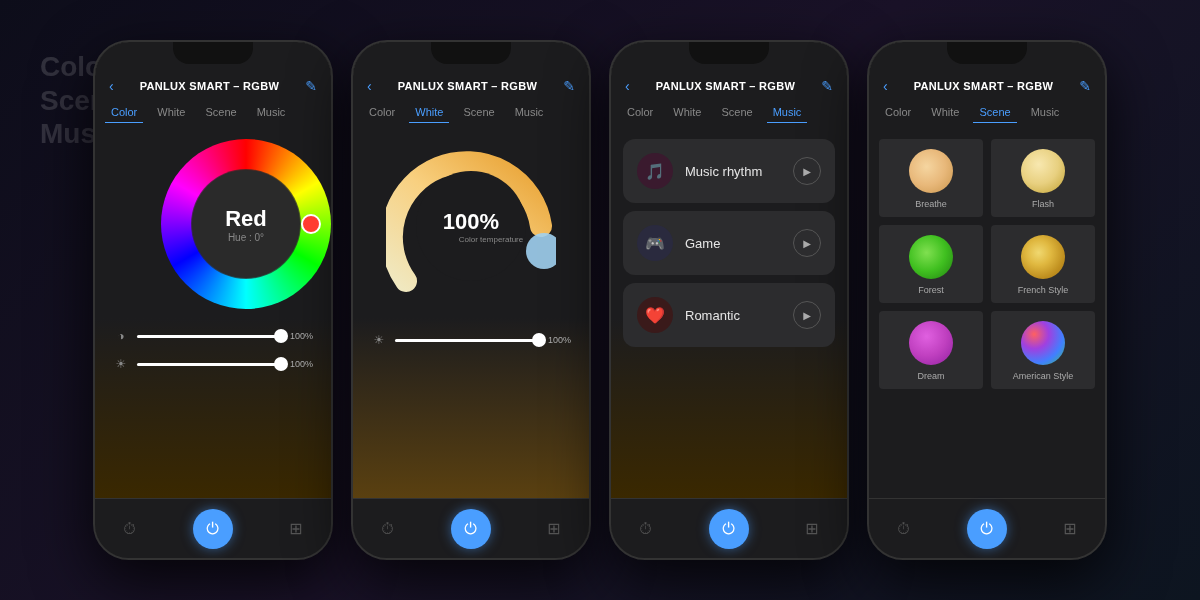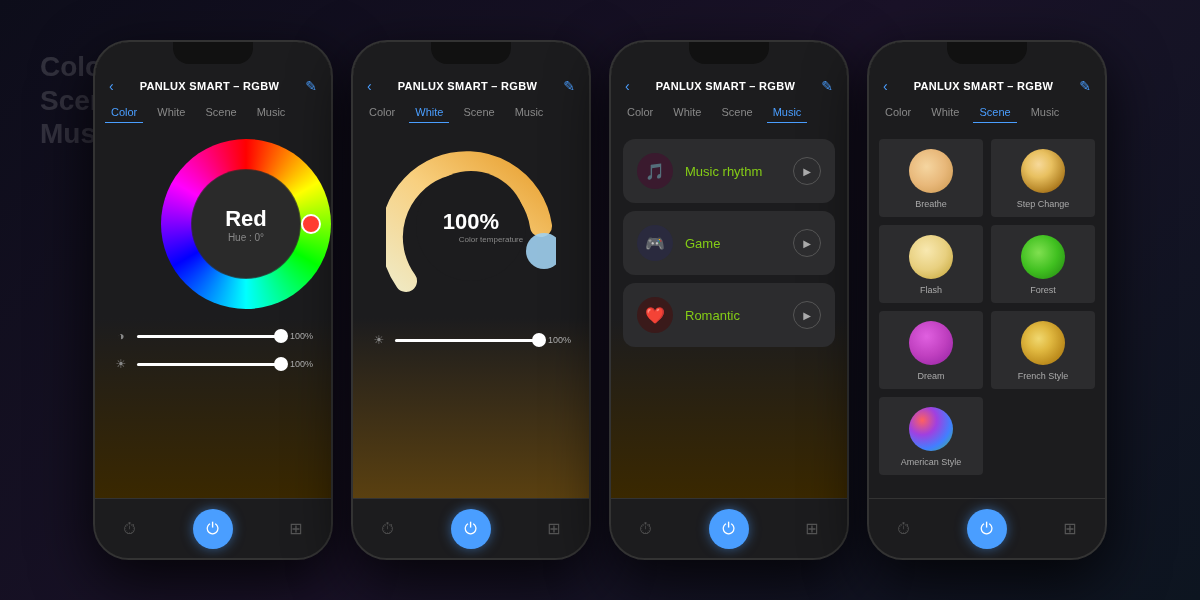--- a/index.html
+++ b/index.html
@@ -352,21 +352,21 @@
       flex-shrink: 0;
     }
 
     .music-icon.rhythm { background: #3a1a2e; }
     .music-icon.game { background: #2a2a3e; }
     .music-icon.romantic { background: #3a1a1a; }
 
     .music-item-name {
       flex: 1;
       font-size: 13px;
-      color: #84cc16;
+      color: #e5e5e5;
       font-weight: 500;
     }
 
     .play-btn {
       width: 28px;
       height: 28px;
       border-radius: 50%;
       border: 1.5px solid #555;
       display: flex;
       align-items: center;
@@ -635,38 +635,34 @@
         <span class="tab">Music</span>
       </div>
       <div class="phone-content">
         <div class="content-z">
           <div class="scene-grid">
             <div class="scene-item">
               <div class="scene-color-blob blob-breathe"></div>
               <span class="scene-name">Breathe</span>
             </div>
             <div class="scene-item">
-              <div class="scene-color-blob blob-step-change"></div>
-              <span class="scene-name">Step Change</span>
-            </div>
-            <div class="scene-item">
               <div class="scene-color-blob blob-flash"></div>
               <span class="scene-name">Flash</span>
             </div>
             <div class="scene-item">
               <div class="scene-color-blob blob-forest"></div>
               <span class="scene-name">Forest</span>
             </div>
             <div class="scene-item">
+              <div class="scene-color-blob blob-french"></div>
+              <span class="scene-name">French Style</span>
+            </div>
+            <div class="scene-item">
               <div class="scene-color-blob blob-dream"></div>
               <span class="scene-name">Dream</span>
-            </div>
-            <div class="scene-item">
-              <div class="scene-color-blob blob-french"></div>
-              <span class="scene-name">French Style</span>
             </div>
             <div class="scene-item">
               <div class="scene-color-blob blob-american"></div>
               <span class="scene-name">American Style</span>
             </div>
           </div>
         </div>
       </div>
       <div class="phone-bottom">
         <span class="bottom-icon">⏱</span>

